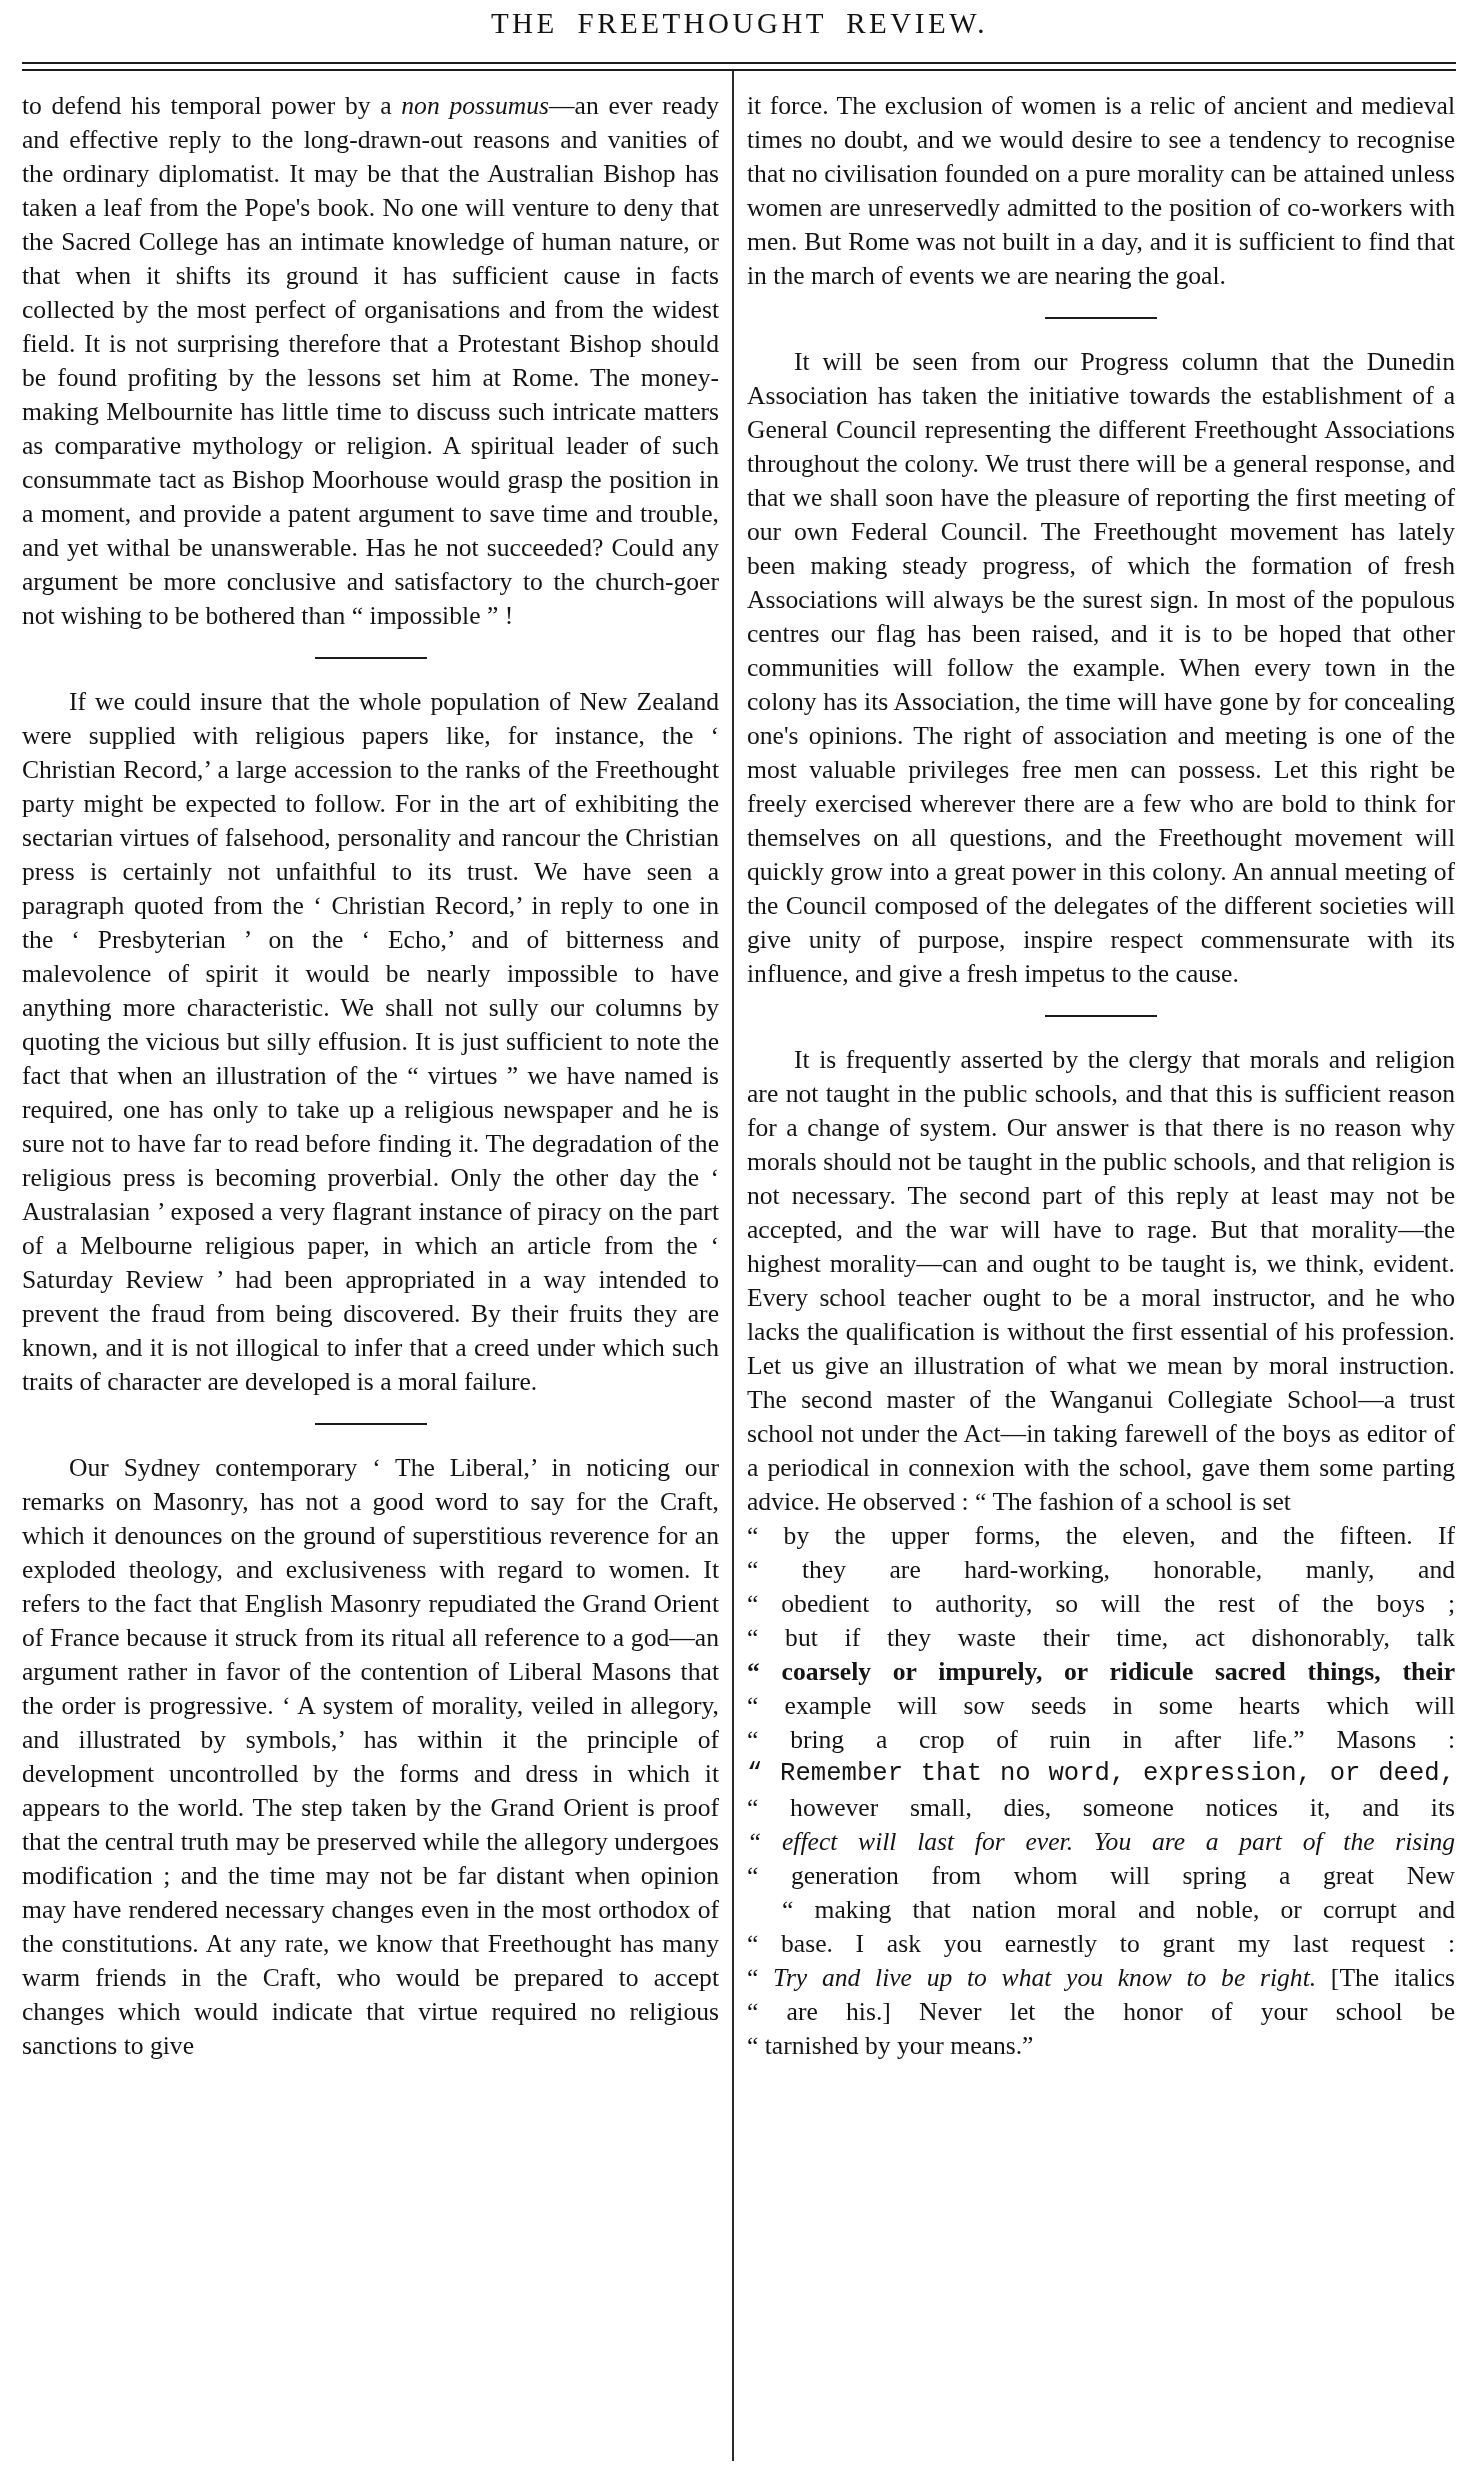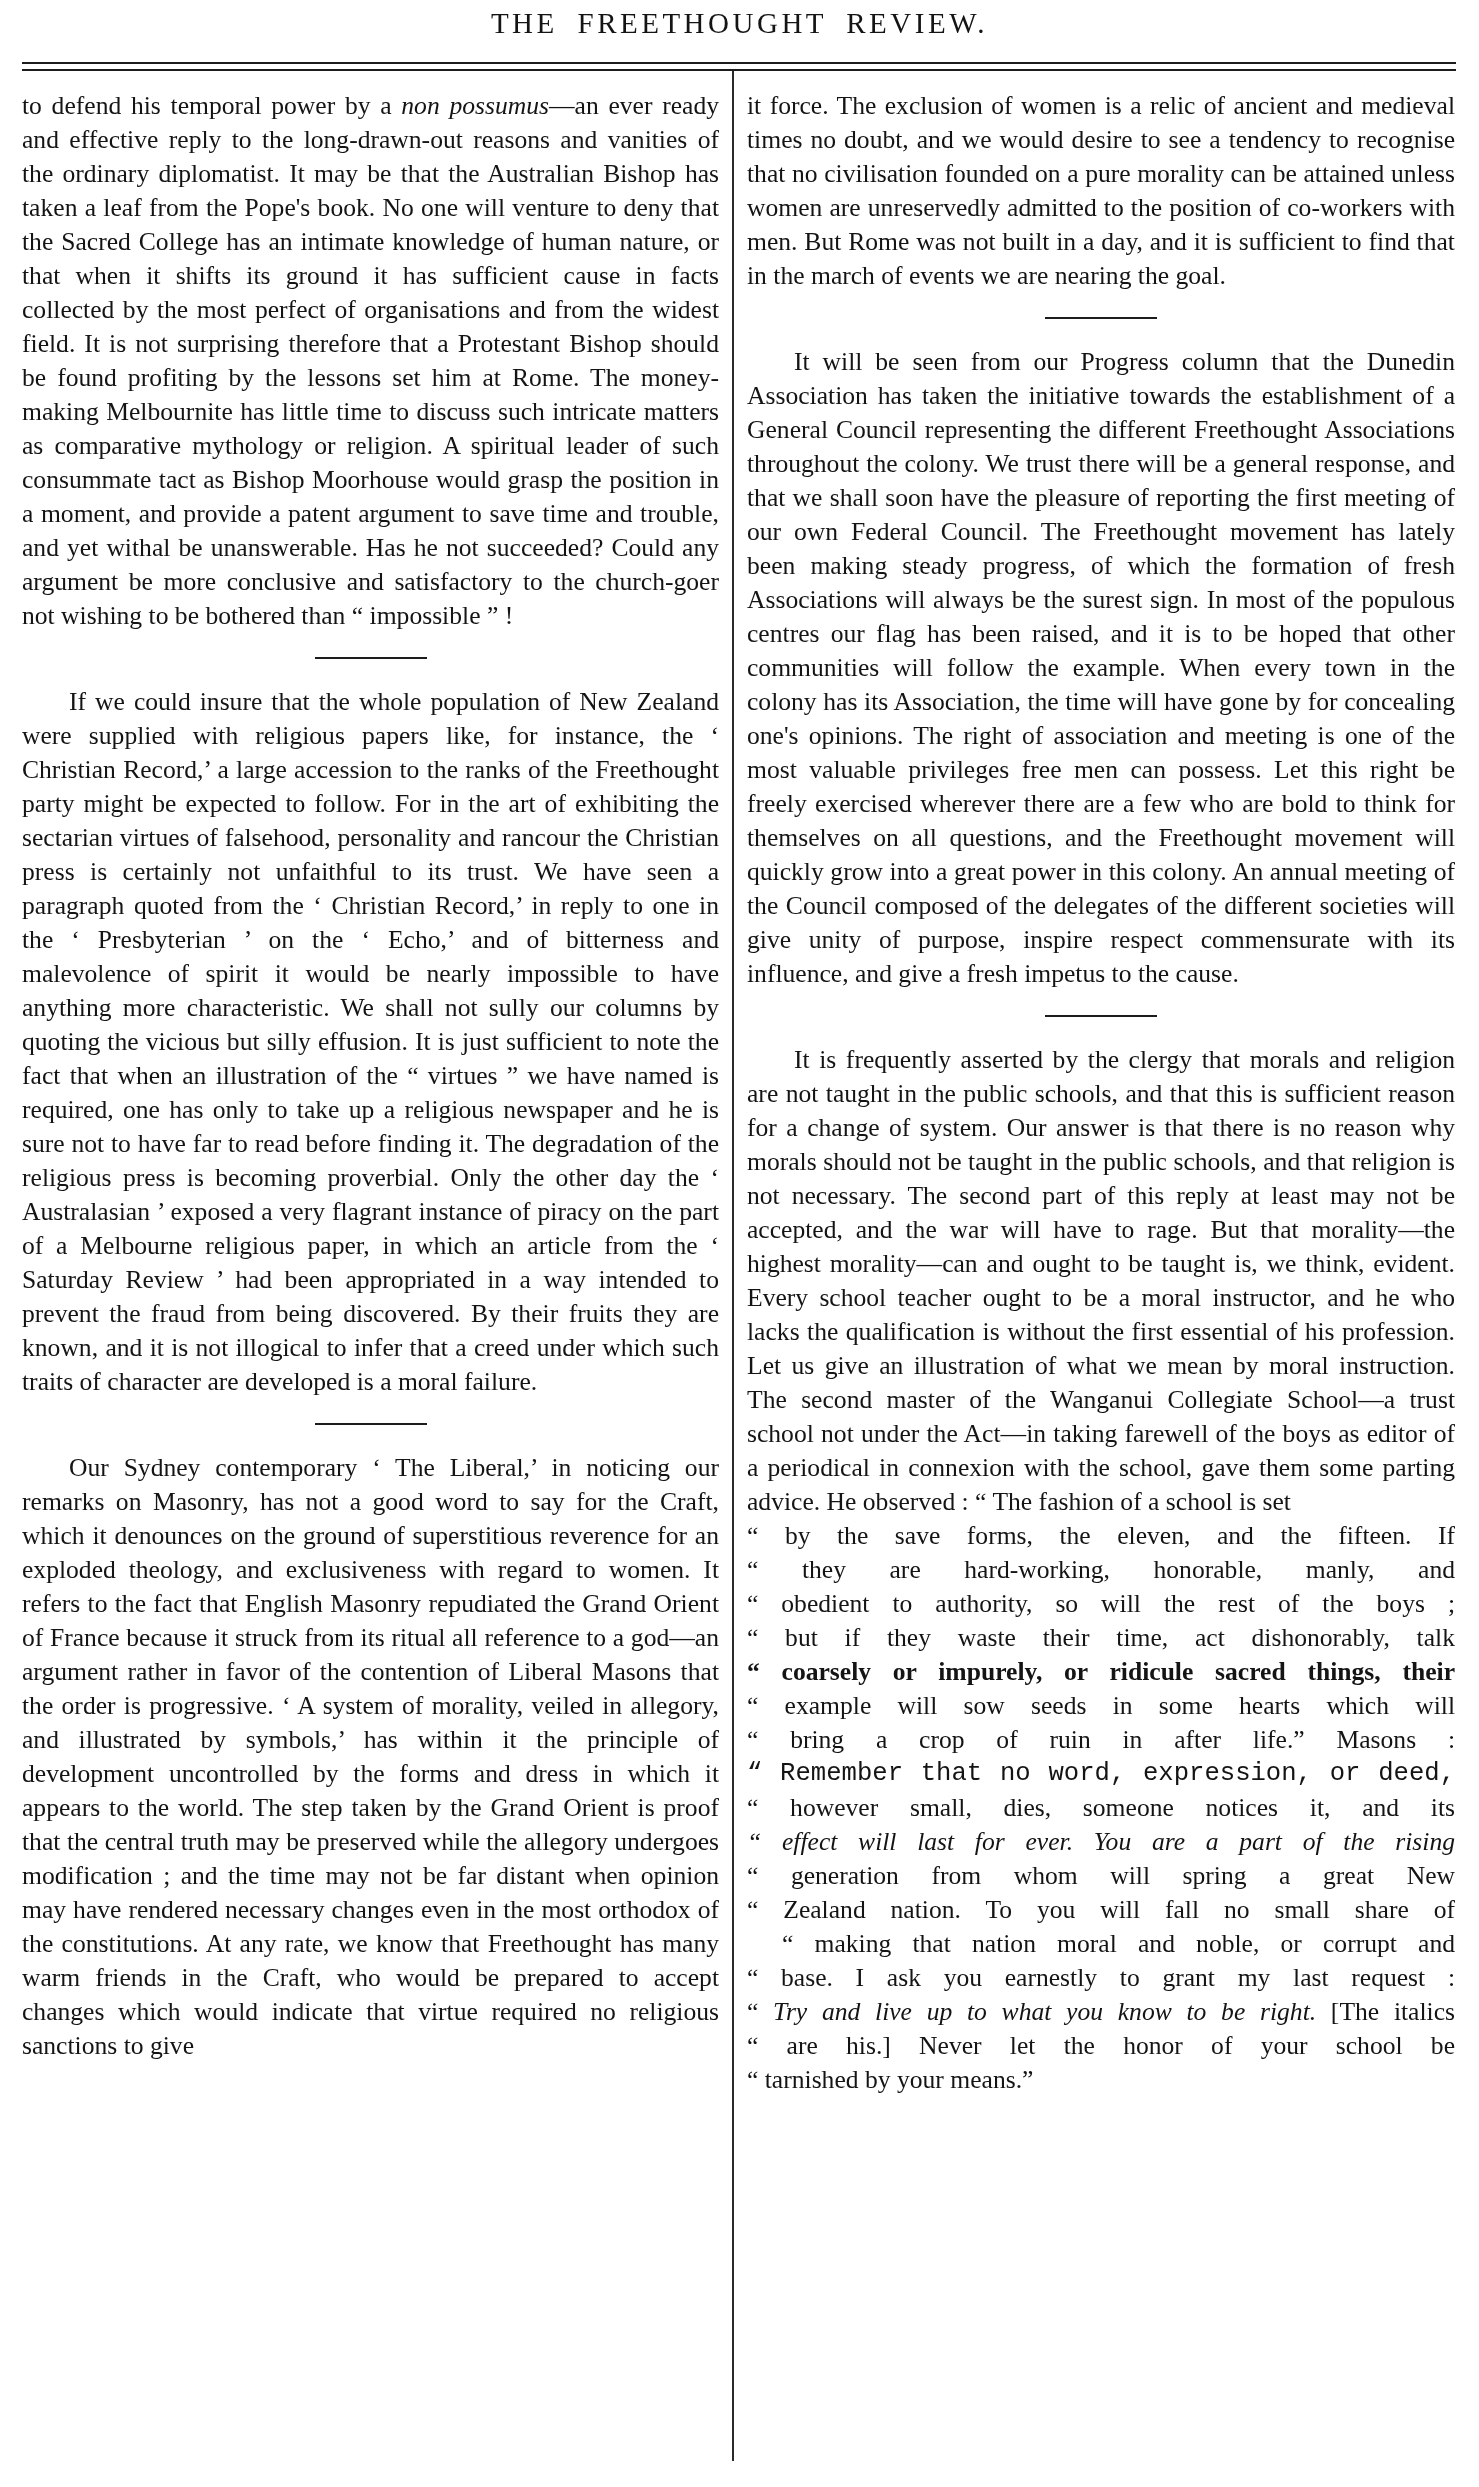--- a/index.html
+++ b/index.html
@@ -58,32 +58,31 @@
 
 <div class="column right">
   <p>it force. The exclusion of women is a relic of ancient and medieval times no doubt, and we would desire to see a tendency to recognise that no civilisation founded on a pure morality can be attained unless women are unreservedly admitted to the position of co-workers with men. But Rome was not built in a day, and it is sufficient to find that in the march of events we are nearing the goal.</p>
   <div class="separator"></div>
   <p class="indent">It will be seen from our Progress column that the Dunedin Association has taken the initiative towards the establishment of a General Council representing the different Freethought Associations throughout the colony. We trust there will be a general response, and that we shall soon have the pleasure of reporting the first meeting of our own Federal Council. The Freethought movement has lately been making steady progress, of which the formation of fresh Associations will always be the surest sign. In most of the populous centres our flag has been raised, and it is to be hoped that other communities will follow the example. When every town in the colony has its Association, the time will have gone by for concealing one's opinions. The right of association and meeting is one of the most valuable privileges free men can possess. Let this right be freely exercised wherever there are a few who are bold to think for themselves on all questions, and the Freethought movement will quickly grow into a great power in this colony. An annual meeting of the Council composed of the delegates of the different societies will give unity of purpose, inspire respect commensurate with its influence, and give a fresh impetus to the cause.</p>
   <div class="separator"></div>
   <p class="indent">
     <span>It is frequently asserted by the clergy that morals and religion are not taught in the public schools, and that this is sufficient reason for a change of system. Our answer is that there is no reason why morals should not be taught in the public schools, and that religion is not necessary. The second part of this reply at least may not be accepted, and the war will have to rage. But that morality—the highest morality—can and ought to be taught is, we think, evident. Every school teacher ought to be a moral instructor, and he who lacks the qualification is without the first essential of his profession. Let us give an illustration of what we mean by moral instruction. The second master of the Wanganui Collegiate School—a trust school not under the Act—in taking farewell of the boys as editor of a periodical in connexion with the school, gave them some parting advice. He observed : “ The fashion of a school is set</span>
   </p>
   <div id="quote-block">
-      <p class="quote-line" style="text-align: justify; text-align-last: justify;">“ by the save forms, the eleven, and the fifteen. If</p>
+      <p class="quote-line" style="text-align: justify; text-align-last: justify;">“ by the upper forms, the eleven, and the fifteen. If</p>
       <p class="quote-line" style="text-align: justify; text-align-last: justify;">“ they are hard-working, honorable, manly, and</p>
       <p class="quote-line" style="text-align: justify; text-align-last: justify;">“ obedient to authority, so will the rest of the boys ;</p>
       <p class="quote-line" style="text-align: justify; text-align-last: justify;">“ but if they waste their time, act dishonorably, talk</p>
       <p class="quote-line" style="text-align: justify; text-align-last: justify; font-weight: bold;">“ coarsely or impurely, or ridicule sacred things, their</p>
       <p class="quote-line" style="text-align: justify; text-align-last: justify;">“ example will sow seeds in some hearts which will</p>
       <p class="quote-line" style="text-align: justify; text-align-last: justify;">“ bring a crop of ruin in after life.” Masons :</p>
       <p class="quote-line" style="text-align: justify; text-align-last: justify; font-family: Liberation Mono, monospace;">“ Remember that no word, expression, or deed,</p>
       <p class="quote-line" style="text-align: justify; text-align-last: justify;">“ however small, dies, someone notices it, and its</p>
       <p class="quote-line" style="text-align: justify; text-align-last: justify; font-style: italic;">“ effect will last for ever. You are a part of the rising</p>
       <p class="quote-line" style="text-align: justify; text-align-last: justify;">“ generation from whom will spring a great New</p>
-      <p class="quote-line" style="text-align: justify; text-align-last: justify;">“ Zealand nation. To you will fall no small share of</p>
       <p class="quote-line" style="text-align: justify; text-align-last: justify; margin-left: 35px;">“ making that nation moral and noble, or corrupt and</p>
       <p class="quote-line" style="text-align: justify; text-align-last: justify;">“ base. I ask you earnestly to grant my last request :</p>
       <p class="quote-line" style="text-align: justify; text-align-last: justify;"><span>“ </span><em>Try and live up to what you know to be right.</em><span> [The italics</span></p>
       <p class="quote-line" style="text-align: justify; text-align-last: justify;">“ are his.] Never let the honor of your school be</p>
       <p class="quote-line" style="text-align: justify; text-align-last: left;">“ tarnished by your means.”</p>
     </div>
 </div>
 
 
 </body></html>

